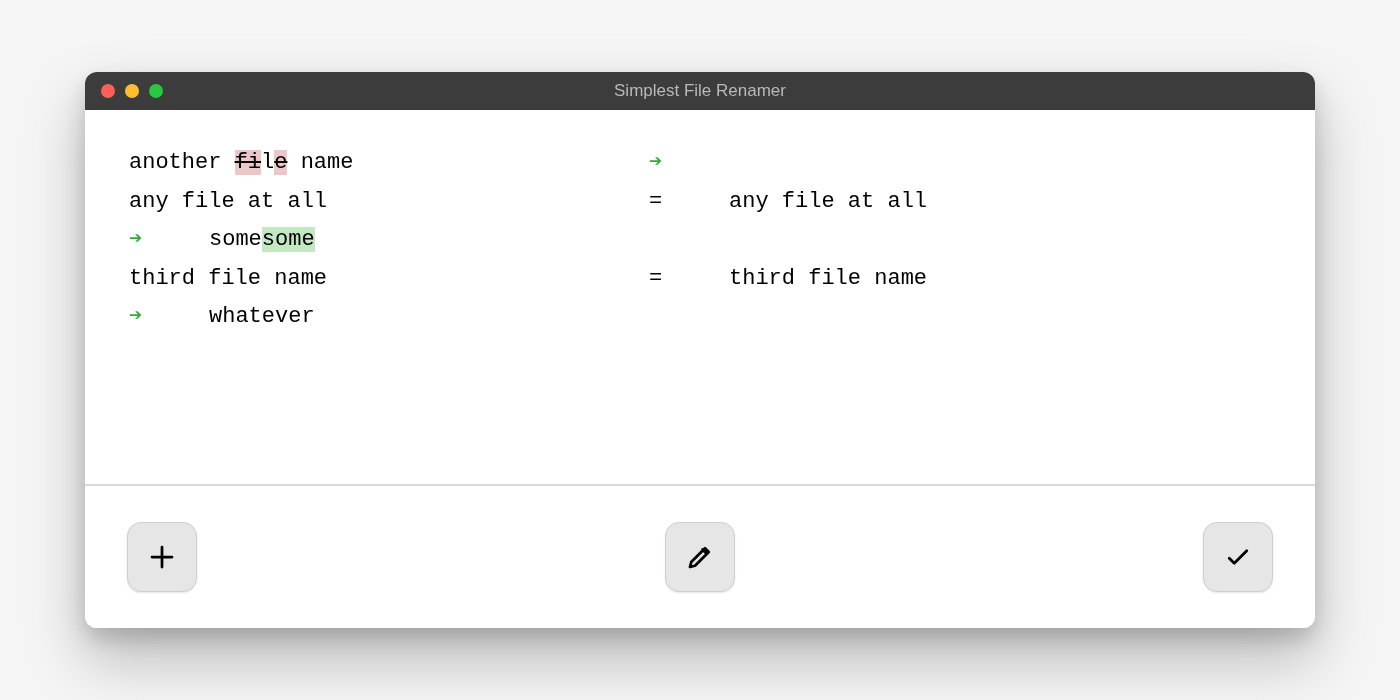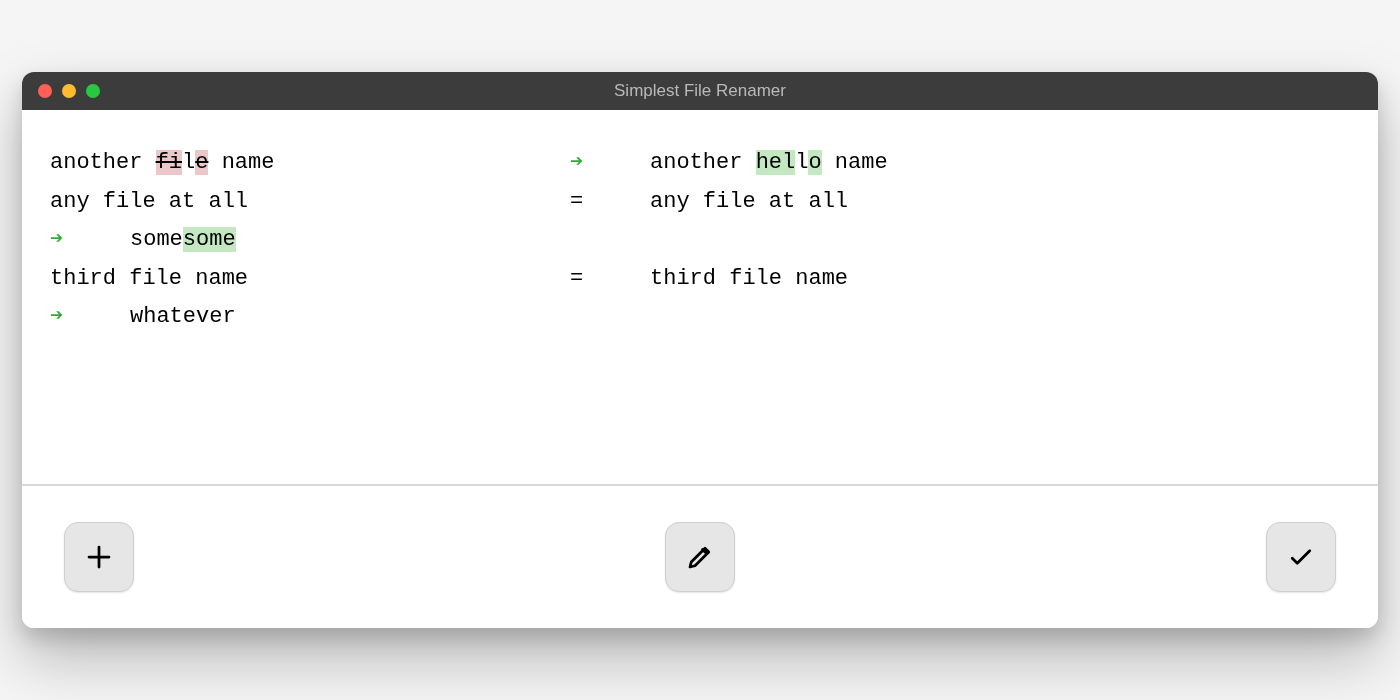--- a/index.html
+++ b/index.html
@@ -1,20 +1,20 @@
 <!DOCTYPE html>
 <html><head>
 <meta charset="utf-8">
 <style>
   * { box-sizing: border-box; margin: 0; padding: 0; }
   html, body { width: 1400px; height: 700px; background: #f5f5f5; font-family: -apple-system, BlinkMacSystemFont, "Segoe UI", sans-serif; }
   body { display: flex; align-items: center; justify-content: center; }
 
   .window {
-    width: 1356px;
+    width: 1230px;
     height: 556px;
     background: #ffffff;
     border-radius: 12px;
     box-shadow: 0 30px 60px rgba(0,0,0,0.25), 0 10px 20px rgba(0,0,0,0.15);
     overflow: hidden;
     display: flex;
     flex-direction: column;
   }
 
   .titlebar {
@@ -35,21 +35,21 @@
     left: 0; right: 0;
     text-align: center;
     color: #b9b9b9;
     font-size: 17px;
     font-weight: 400;
     pointer-events: none;
   }
 
   .content {
     flex: 1;
-    padding: 34px 36px 20px 28px;
+    padding: 34px 36px 20px 44px;
     font-family: "Menlo", "Consolas", "Courier New", monospace;
     font-size: 22px;
     line-height: 1.75;
     color: #000;
     overflow: auto;
   }
 
   .row {
     display: flex;
     align-items: baseline;
@@ -118,21 +118,20 @@
       <div class="traffic-light tl-yellow"></div>
       <div class="traffic-light tl-green"></div>
     </div>
     <div class="title">Simplest File Renamer</div>
   </div>
 
   <div class="content" id="content">
       <div class="row">
         <div class="col-old"><span>another </span><span class="seg-del">fi</span><span>l</span><span class="seg-del">e</span><span> name</span></div>
         <div class="col-sep arrow">➔</div>
-        <div class="col-new"><span>another </span><span class="seg-ins">hel</span><span>l</span><span class="seg-ins">o</span><span> name</span></div>
       </div>
       <div class="row">
         <div class="col-old"><span>any file at all</span></div>
         <div class="col-sep equal">=</div>
         <div class="col-new"><span>any file at all</span></div>
       </div>
       <div class="row">
         <div class="col-sep arrow">➔</div>
         <div class="col-new"><span>some</span><span class="seg-ins">some</span></div>
       </div>

